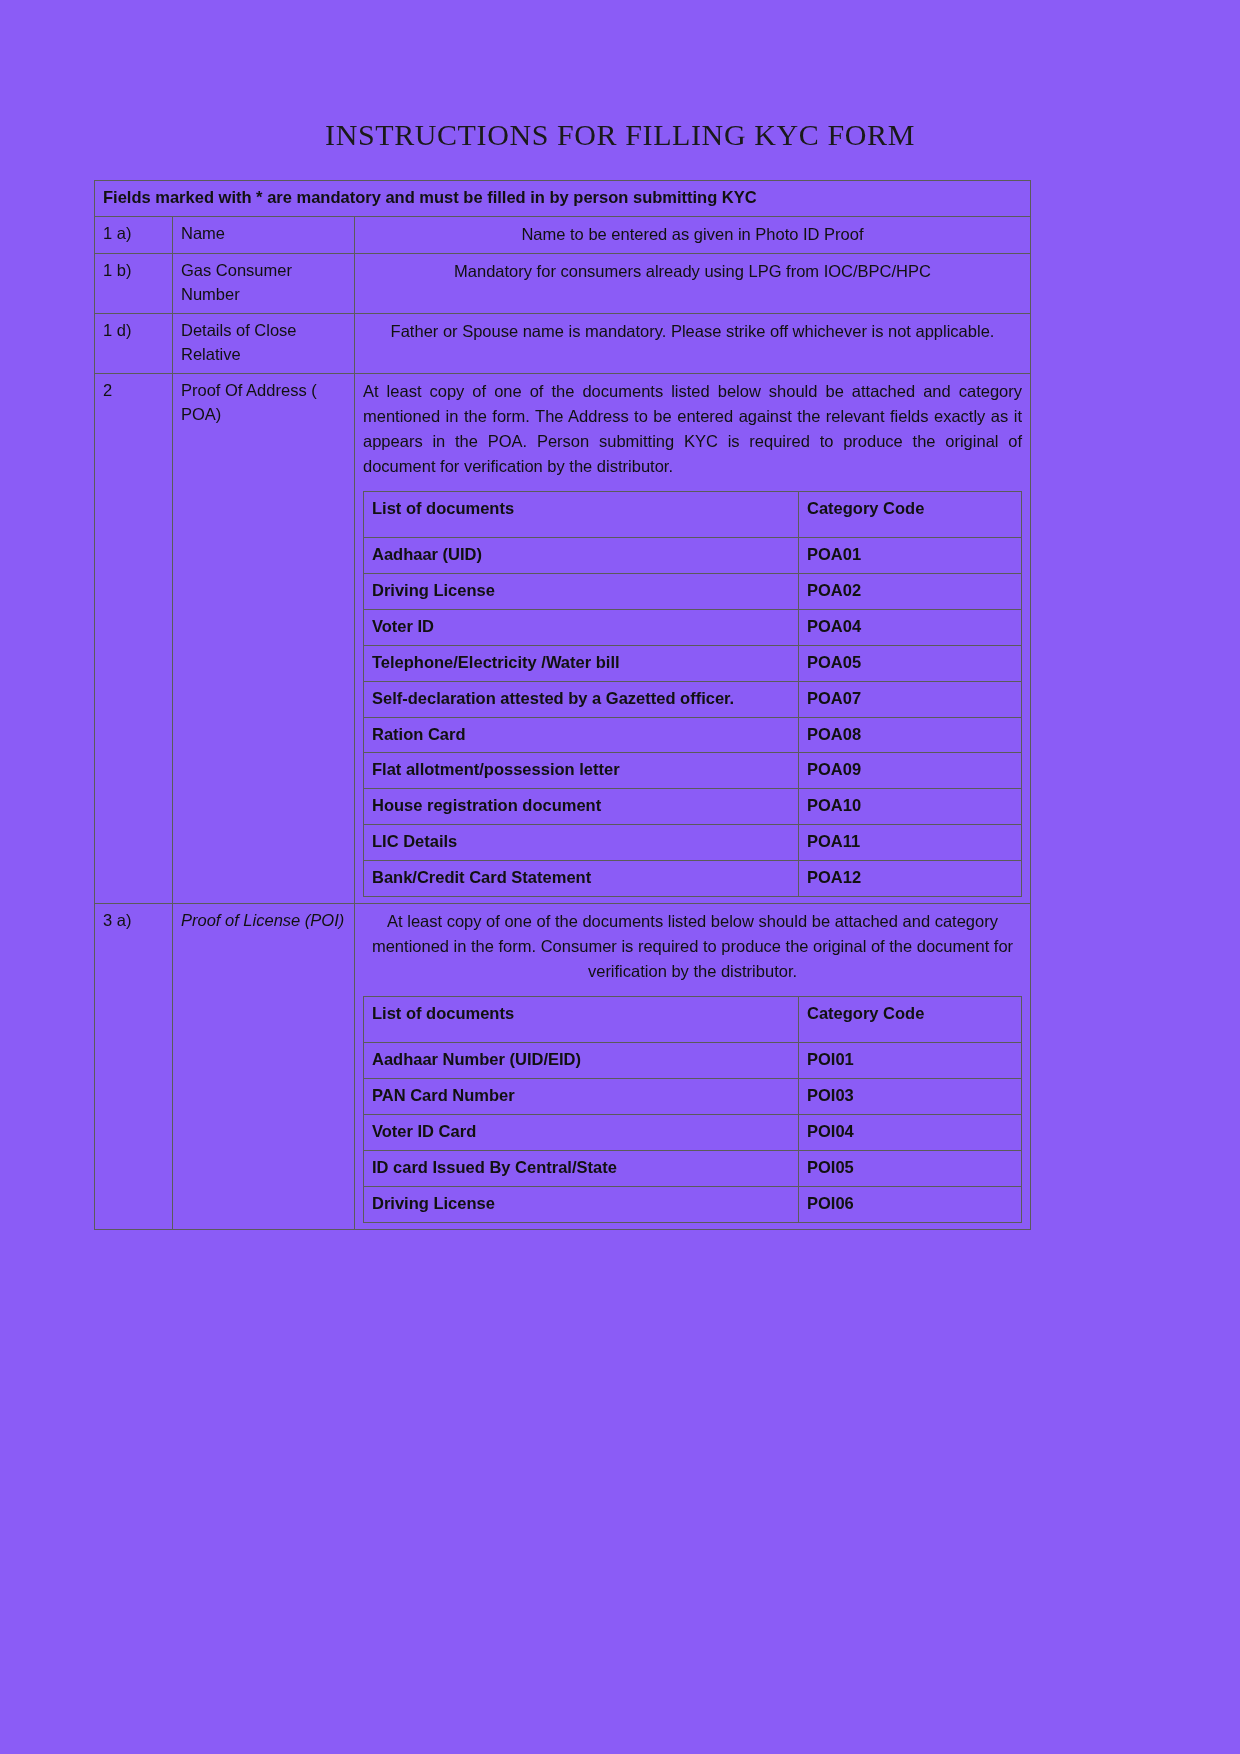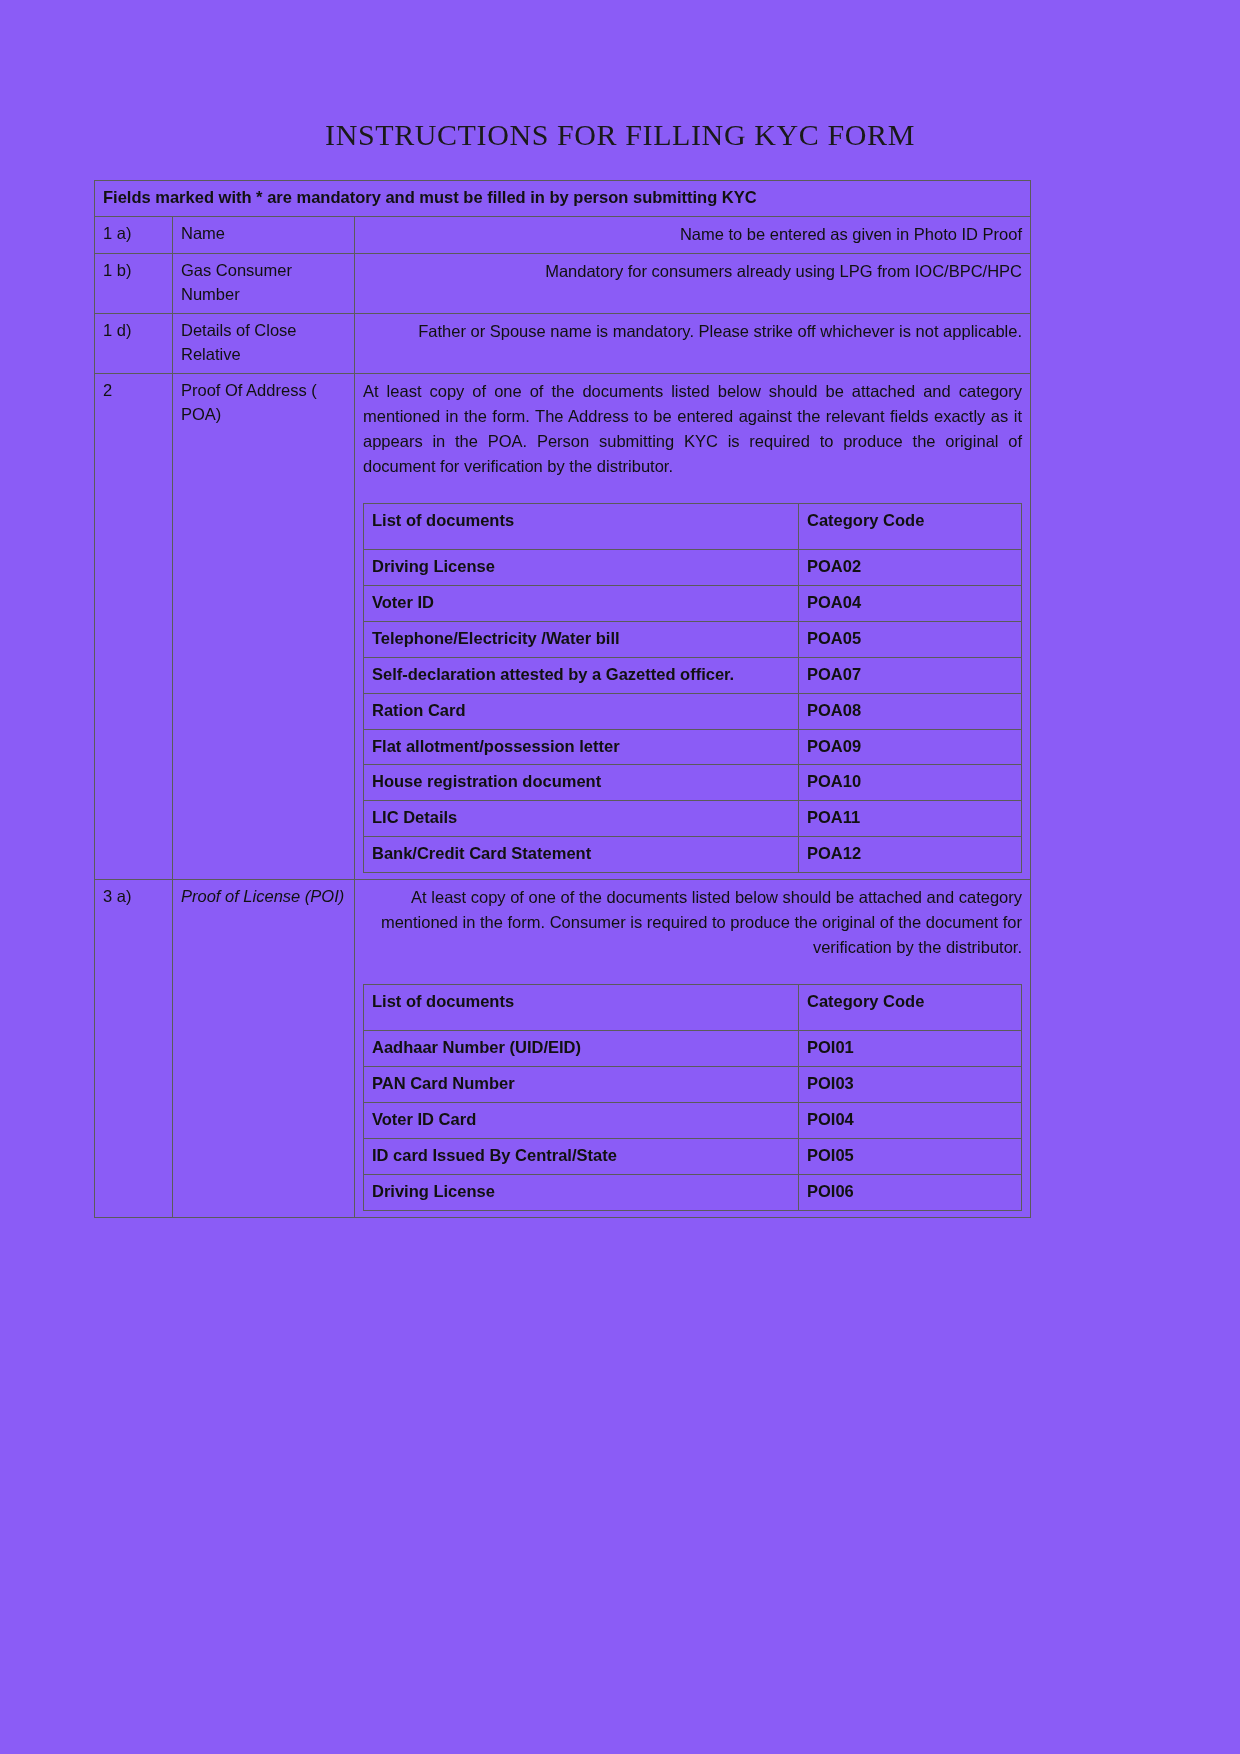--- a/index.html
+++ b/index.html
@@ -72,25 +72,25 @@
   }
 
   .para {
     margin: 0;
     text-align: justify;
     text-justify: inter-word;
     font-size: 16.5px;
     line-height: 1.52;
   }
   .para.plain {
-    text-align: right;
+    text-align: center;
   }
 
   .doclist {
-    margin-top: 24px;
+    margin-top: 12px;
     width: 100%;
     border-collapse: collapse;
     table-layout: fixed;
   }
   .doclist td {
     border: none;
     padding: 0 0 14px 0;
     font-size: 15.5px;
     font-weight: bold;
     line-height: 1.2;
@@ -152,20 +152,24 @@
         <td>Proof Of Address ( POA)</td>
         <td class="cell-pad-bottom">
           <p class="para">At least copy of one of the documents listed below should be attached and category mentioned in the form. The Address to be entered against the relevant fields exactly as it appears in the POA. Person submitting KYC is required to produce the original of document for verification by the distributor.</p>
           <table class="doclist">
             <tbody>
               <tr class="head">
                 <td class="dl-name">List of documents</td>
                 <td class="dl-code">Category Code</td>
               </tr>
               <tr>
+                <td class="dl-name">Aadhaar (UID)</td>
+                <td class="dl-code">POA01</td>
+              </tr>
+              <tr>
                 <td class="dl-name">Driving License</td>
                 <td class="dl-code">POA02</td>
               </tr>
               <tr>
                 <td class="dl-name">Voter ID</td>
                 <td class="dl-code">POA04</td>
               </tr>
               <tr>
                 <td class="dl-name">Telephone/Electricity /Water bill</td>
                 <td class="dl-code">POA05</td>

